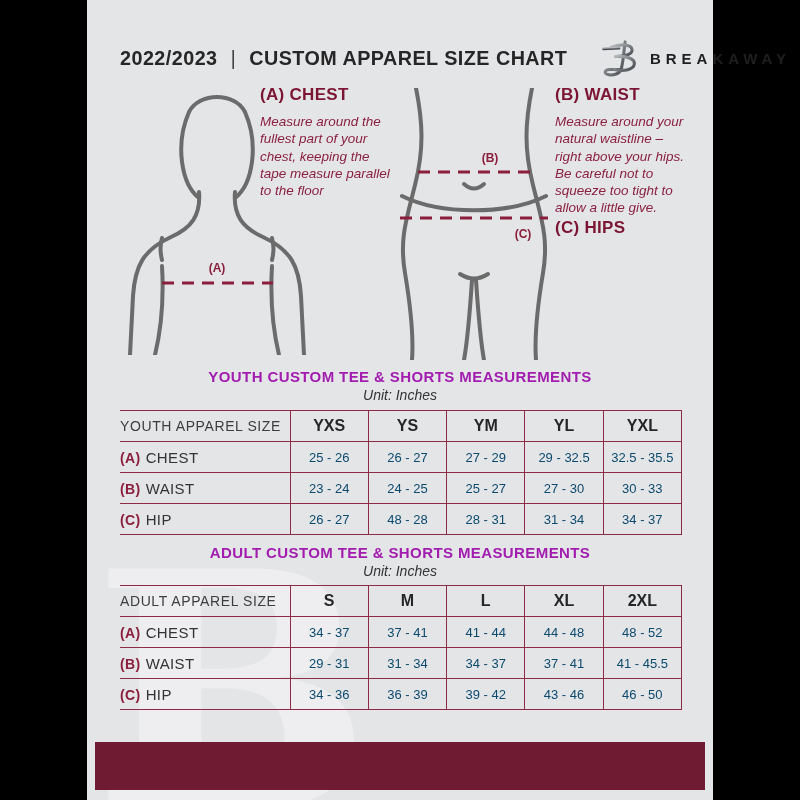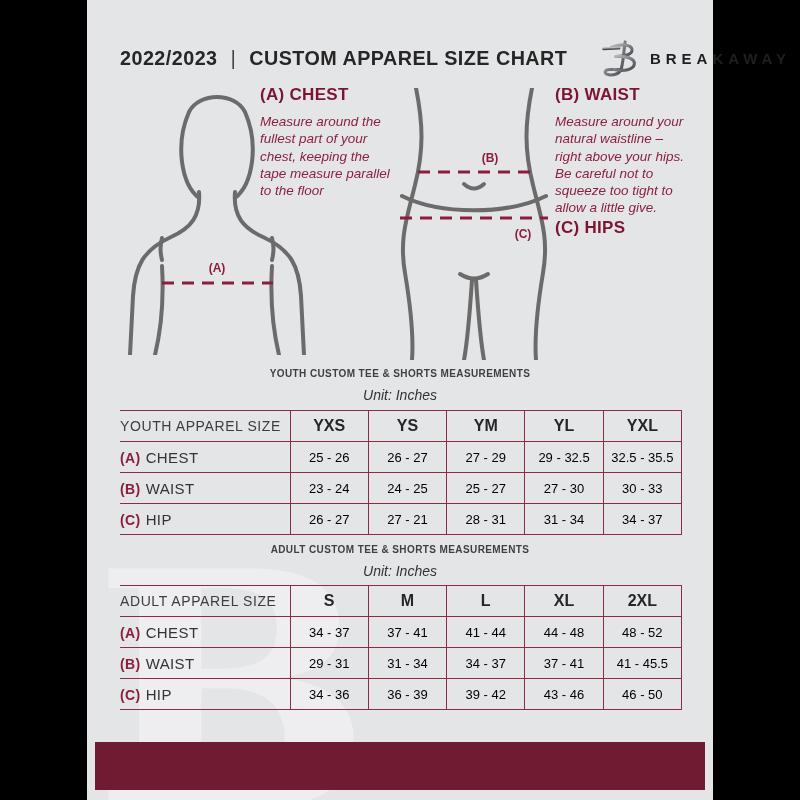--- a/index.html
+++ b/index.html
@@ -21,38 +21,38 @@
   .fig{position:absolute;}
   .instr{position:absolute;width:152px;}
   .instr h3{margin:0 0 8px 0;font-size:17px;font-weight:bold;color:#7c1433;letter-spacing:.3px;}
   .instr p{margin:0;font-size:13.5px;line-height:1.28;color:#8b2040;font-style:italic;
            white-space:pre-line;}
   .chest-instr{left:173px;top:85px;width:140px;}
   .waist-instr{left:468px;top:85px;}
   .hips-instr{left:468px;top:218px;width:158px;}
 
   
-  .sec-title{position:absolute;left:0;width:100%;text-align:center;font-size:10px;
-             font-weight:bold;color:#404040;letter-spacing:.4px;}
+  .sec-title{position:absolute;left:0;width:100%;text-align:center;font-size:15px;
+             font-weight:bold;color:#a21caf;letter-spacing:.4px;}
   .sec-unit{position:absolute;left:0;width:100%;text-align:center;font-size:14px;
             font-style:italic;color:#333;}
 
   
   table.size{position:absolute;left:33px;width:562px;border-collapse:collapse;table-layout:fixed;}
   table.size col.lbl{width:170px;}
   table.size th,table.size td{border-top:1.5px solid #8e2a46;border-bottom:1.5px solid #8e2a46;
       height:30px;padding:0;background:transparent;}
   table.size th.val,table.size td.val{border-left:1.5px solid #8e2a46;text-align:center;}
   table.size th.val:last-child,table.size td.val:last-child{border-right:1.5px solid #8e2a46;}
   th.lblhead{font-size:14px;font-weight:400;color:#3d3d3d;text-align:left;padding-left:17px;
              letter-spacing:.6px;}
   th.val{font-size:16px;font-weight:bold;color:#262626;}
   td.rowlbl{text-align:left;padding-left:17px;font-size:15px;color:#333;letter-spacing:.4px;}
   td.rowlbl .pfx{color:#8b1e3d;font-weight:bold;margin-right:5px;font-size:14px;}
-  td.val{font-size:13px;color:#000000;}
+  td.val{font-size:13px;color:#0c4a6e;}
 
   
   .footer{position:absolute;left:8px;top:742px;width:610px;height:48px;background:#6f1c32;}
   .watermark{position:absolute;left:6px;top:528px;font-size:330px;line-height:1;font-weight:bold;
              color:#ffffff;opacity:.38;font-family:"DejaVu Serif",serif;pointer-events:none;}
   svg{display:block;}
 </style>
 </head>
 <body>
 
@@ -178,21 +178,21 @@
             <td class="rowlbl"><span class="pfx">(B)</span>WAIST</td>
             <td class="val">23 - 24</td>
             <td class="val">24 - 25</td>
             <td class="val">25 - 27</td>
             <td class="val">27 - 30</td>
             <td class="val">30 - 33</td>
           </tr>
           <tr>
             <td class="rowlbl"><span class="pfx">(C)</span>HIP</td>
             <td class="val">26 - 27</td>
-            <td class="val">27 - 21</td>
+            <td class="val">48 - 28</td>
             <td class="val">28 - 31</td>
             <td class="val">31 - 34</td>
             <td class="val">34 - 37</td>
           </tr>
         </tbody>
     </table>
 
     <div class="sec-title" style="top:544px;">ADULT CUSTOM TEE &amp; SHORTS MEASUREMENTS</div>
     <div class="sec-unit" style="top:563px;">Unit: Inches</div>
     <table class="size" style="top:585px;">

